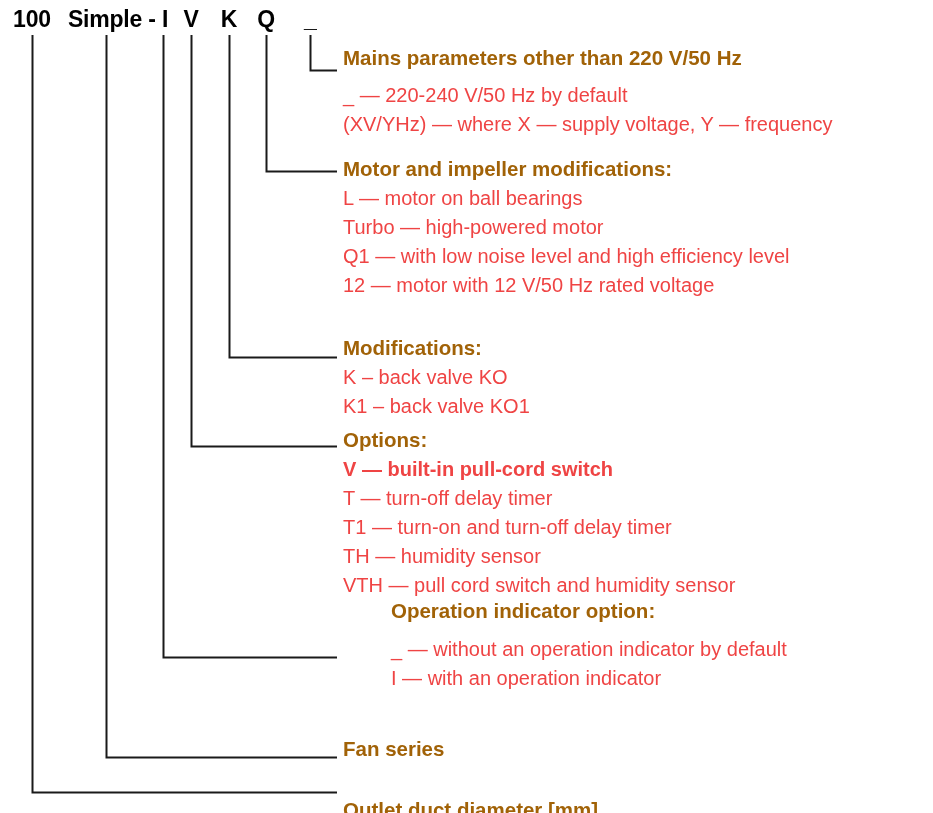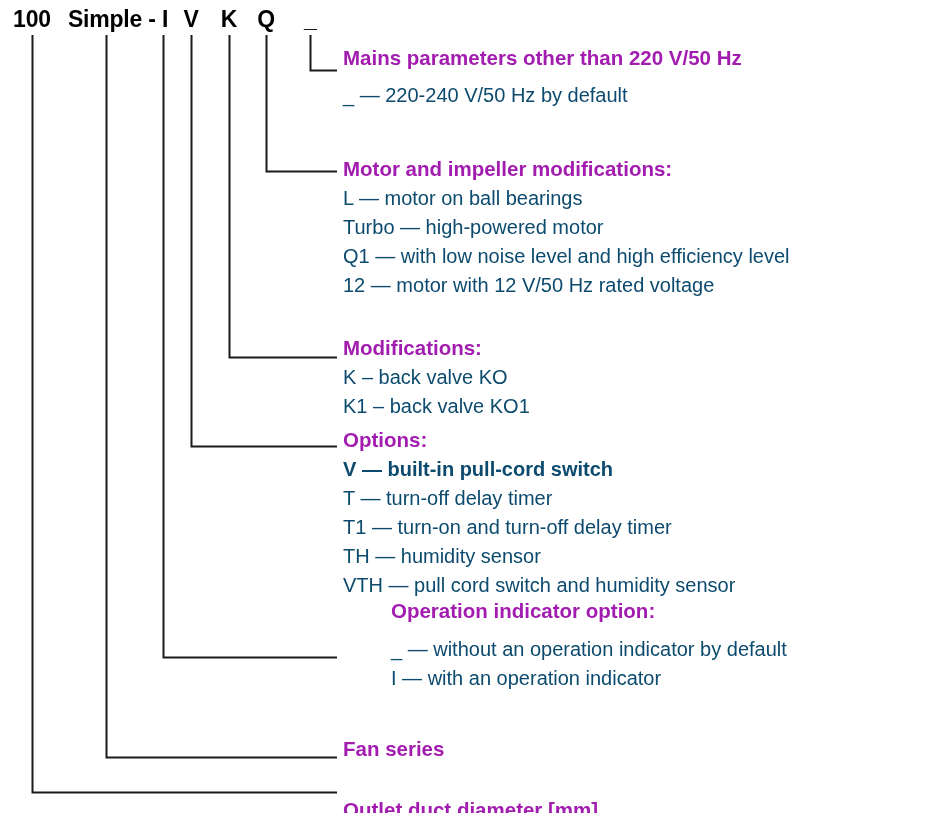--- a/index.html
+++ b/index.html
@@ -55,28 +55,28 @@
 
   
   .block {
     position: absolute;
     left: 343px;
     width: 580px;
   }
   .block-heading {
     font-size: 20.5px;
     font-weight: bold;
-    color: #a21caf;
+    color: #a16207;
     line-height: 28px;
     white-space: nowrap;
   }
   .block-item {
     font-size: 20px;
     font-weight: normal;
-    color: #0c4a6e;
+    color: #ef4444;
     line-height: 29px;
     white-space: nowrap;
   }
 </style>
 </head>
 <body>
 
 <div id="diagram">
 
   <div id="code-row">
@@ -101,20 +101,21 @@
     <path d="M163.5 35 V 657.5 H 337" stroke="#1a1a1a" stroke-width="2"></path>
 
     <path d="M106.5 35 V 757.5 H 337" stroke="#1a1a1a" stroke-width="2"></path>
 
     <path d="M32.5 35 V 792.5 H 337" stroke="#1a1a1a" stroke-width="2"></path>
   </svg>
 
   <div class="block" style="top:44px;">
     <div class="block-heading">Mains parameters other than 220 V/50 Hz</div>
     <div class="block-item" style="margin-top:9px;">_ — 220-240 V/50 Hz by default</div>
+    <div class="block-item">(XV/YHz) — where X — supply voltage, Y — frequency</div>
   </div>
 
   <div class="block" style="top:155px;">
     <div class="block-heading">Motor and impeller modifications:</div>
     <div class="block-item" style="margin-top:1px;">L —  motor on ball bearings</div>
     <div class="block-item">Turbo — high-powered motor</div>
     <div class="block-item">Q1 — with low noise level and high efficiency level</div>
     <div class="block-item">12 — motor with 12 V/50 Hz rated voltage</div>
   </div>
 

